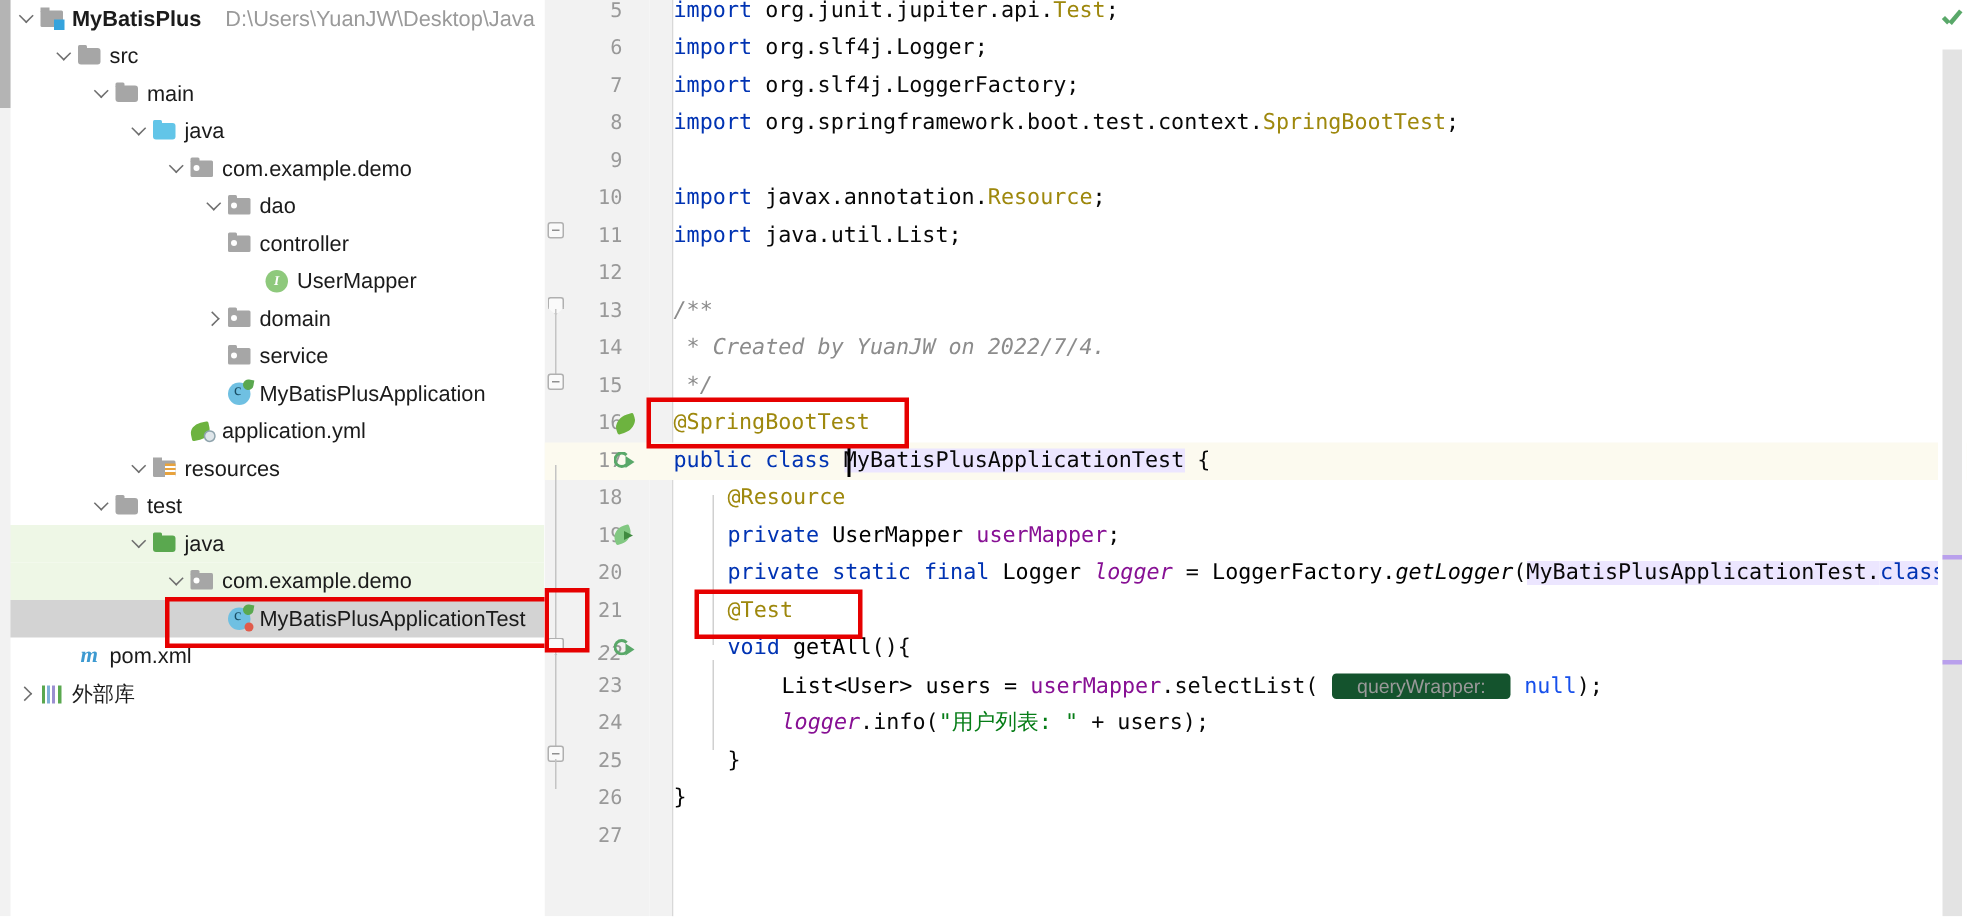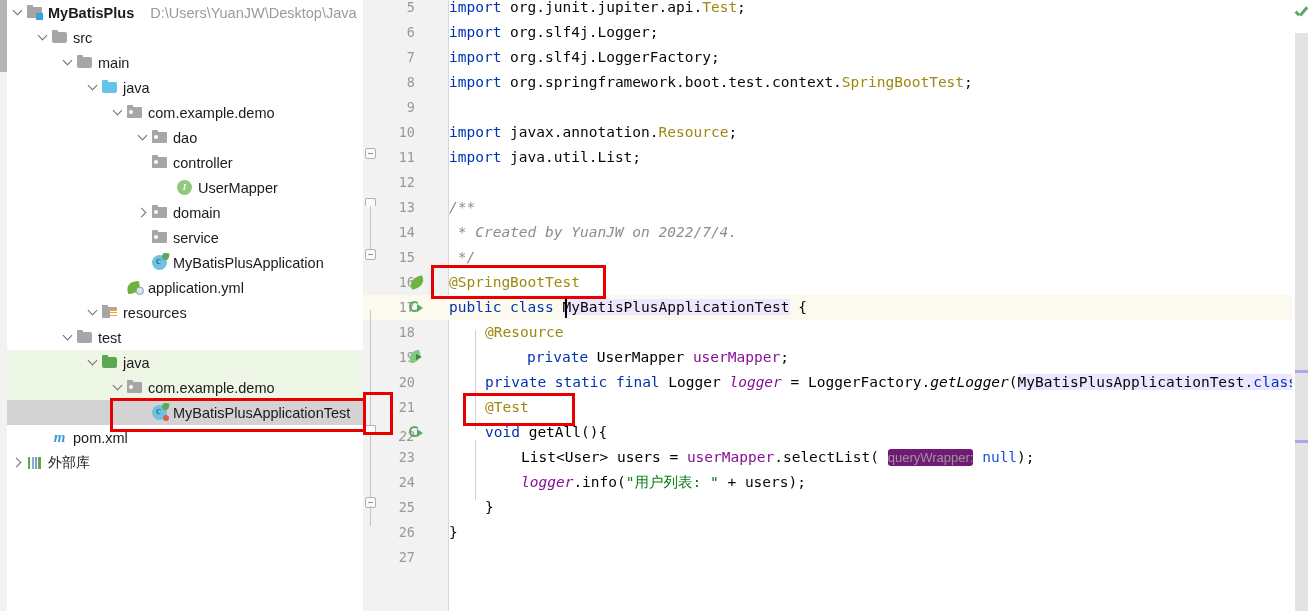--- a/index.html
+++ b/index.html
@@ -409,24 +409,24 @@
   .method  { color: #000000; font-style: italic; }
   .cmt     { color: #8c8c8c; font-style: italic; }
   .cls     { color: #000000; }
   .num     { color: #1750eb; }
   .punct   { color: #080808; }
 
   .hl-ident { background: #ece6ff; }
   .line-hl  { background: #fcfaef; }
 
   .hint-chip {
-    background: #701a75;
+    background: #14532d;
     color: #999999;
     border-radius: 3px;
-    padding: 1px 0;
+    padding: 1px 17px;
     font-size: 13px;
     font-family: "Liberation Sans", sans-serif;
   }
 
   
   .gicon { position: absolute; width: 16px; height: 16px; }
   .g-leaf {
     width: 14px; height: 11px;
     background: #6db33f;
     border-radius: 70% 10% 70% 10%;
@@ -784,21 +784,21 @@
       <div class="codetext cmt" style="top:195px;left:0px;">/**</div>
       <div class="codetext cmt" style="top:220px;left:0px;"> * Created by YuanJW on 2022/7/4.</div>
       <div class="codetext cmt" style="top:245px;left:0px;"> */</div>
 
       <div class="codetext ann" style="top:270px;left:0px;">@SpringBootTest</div>
 
       <div class="codetext" style="top:295px;left:0px;"><span class="kw">public</span><span class="kw"> class</span><span> </span><span class="hl-ident">MyBatisPlusApplicationTest</span><span class="punct"> {</span></div>
 
       <div class="codetext ann" style="top:320px;left:36px;">@Resource</div>
 
-      <div class="codetext" style="top:345px;left:36px;margin-left:42px;"><span class="kw">private</span><span class="cls"> UserMapper </span><span class="field">userMapper</span><span class="punct">;</span></div>
+      <div class="codetext" style="top:345px;left:36px;"><span class="kw">private</span><span class="cls"> UserMapper </span><span class="field">userMapper</span><span class="punct">;</span></div>
 
       <div class="codetext" style="top:370px;left:36px;"><span class="kw">private static final</span><span class="cls"> Logger </span><span class="static">logger</span><span class="punct"> = </span><span class="cls">LoggerFactory.</span><span class="method">getLogger</span><span class="punct">(</span><span class="hl-ident">MyBatisPlusApplicationTest.</span><span class="kw hl-ident">class</span></div>
 
       <div class="codetext ann" style="top:395px;left:36px;">@Test</div>
 
       <div class="codetext" style="top:420px;left:36px;"><span class="kw">void</span><span class="cls"> getAll</span><span class="punct">(){</span></div>
 
       <div class="codetext" style="top:445px;left:72px;"><span class="cls">List&lt;User&gt; users = </span><span class="field">userMapper</span><span class="punct">.selectList(</span><span> </span><span class="hint-chip">queryWrapper:</span><span> </span><span class="num">null</span><span class="punct">);</span></div>
 
       <div class="codetext" style="top:470px;left:72px;"><span class="static">logger</span><span class="punct">.info(</span><span class="str">"用户列表: "</span><span class="punct"> + users);</span></div>

